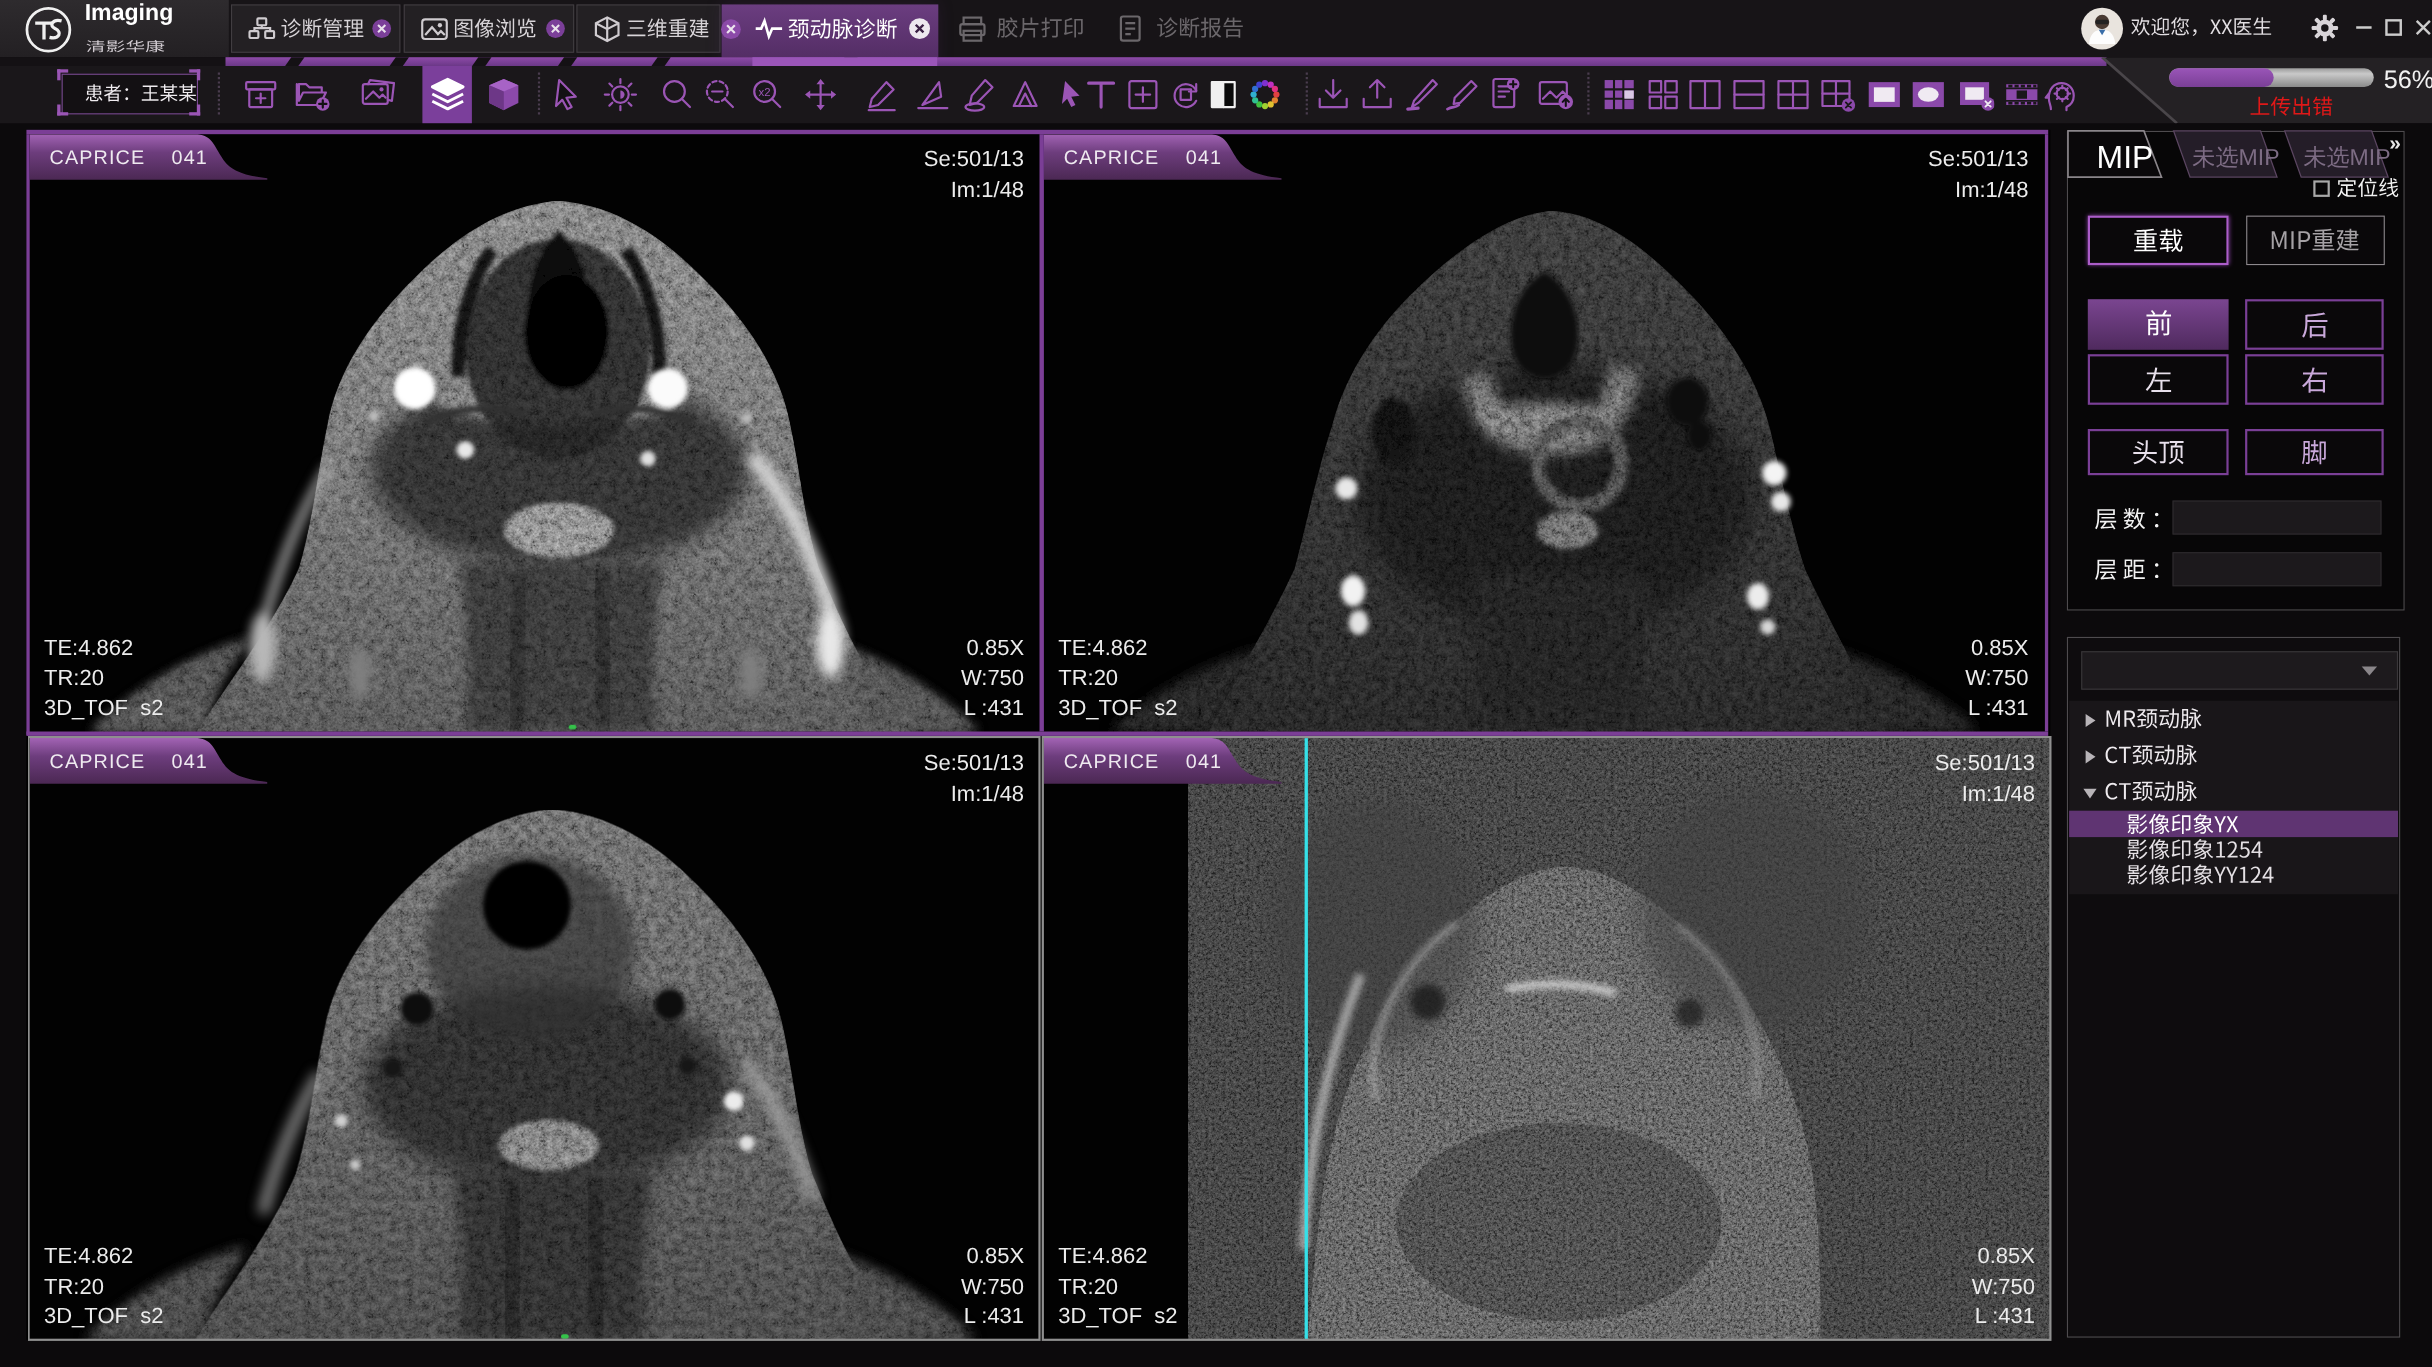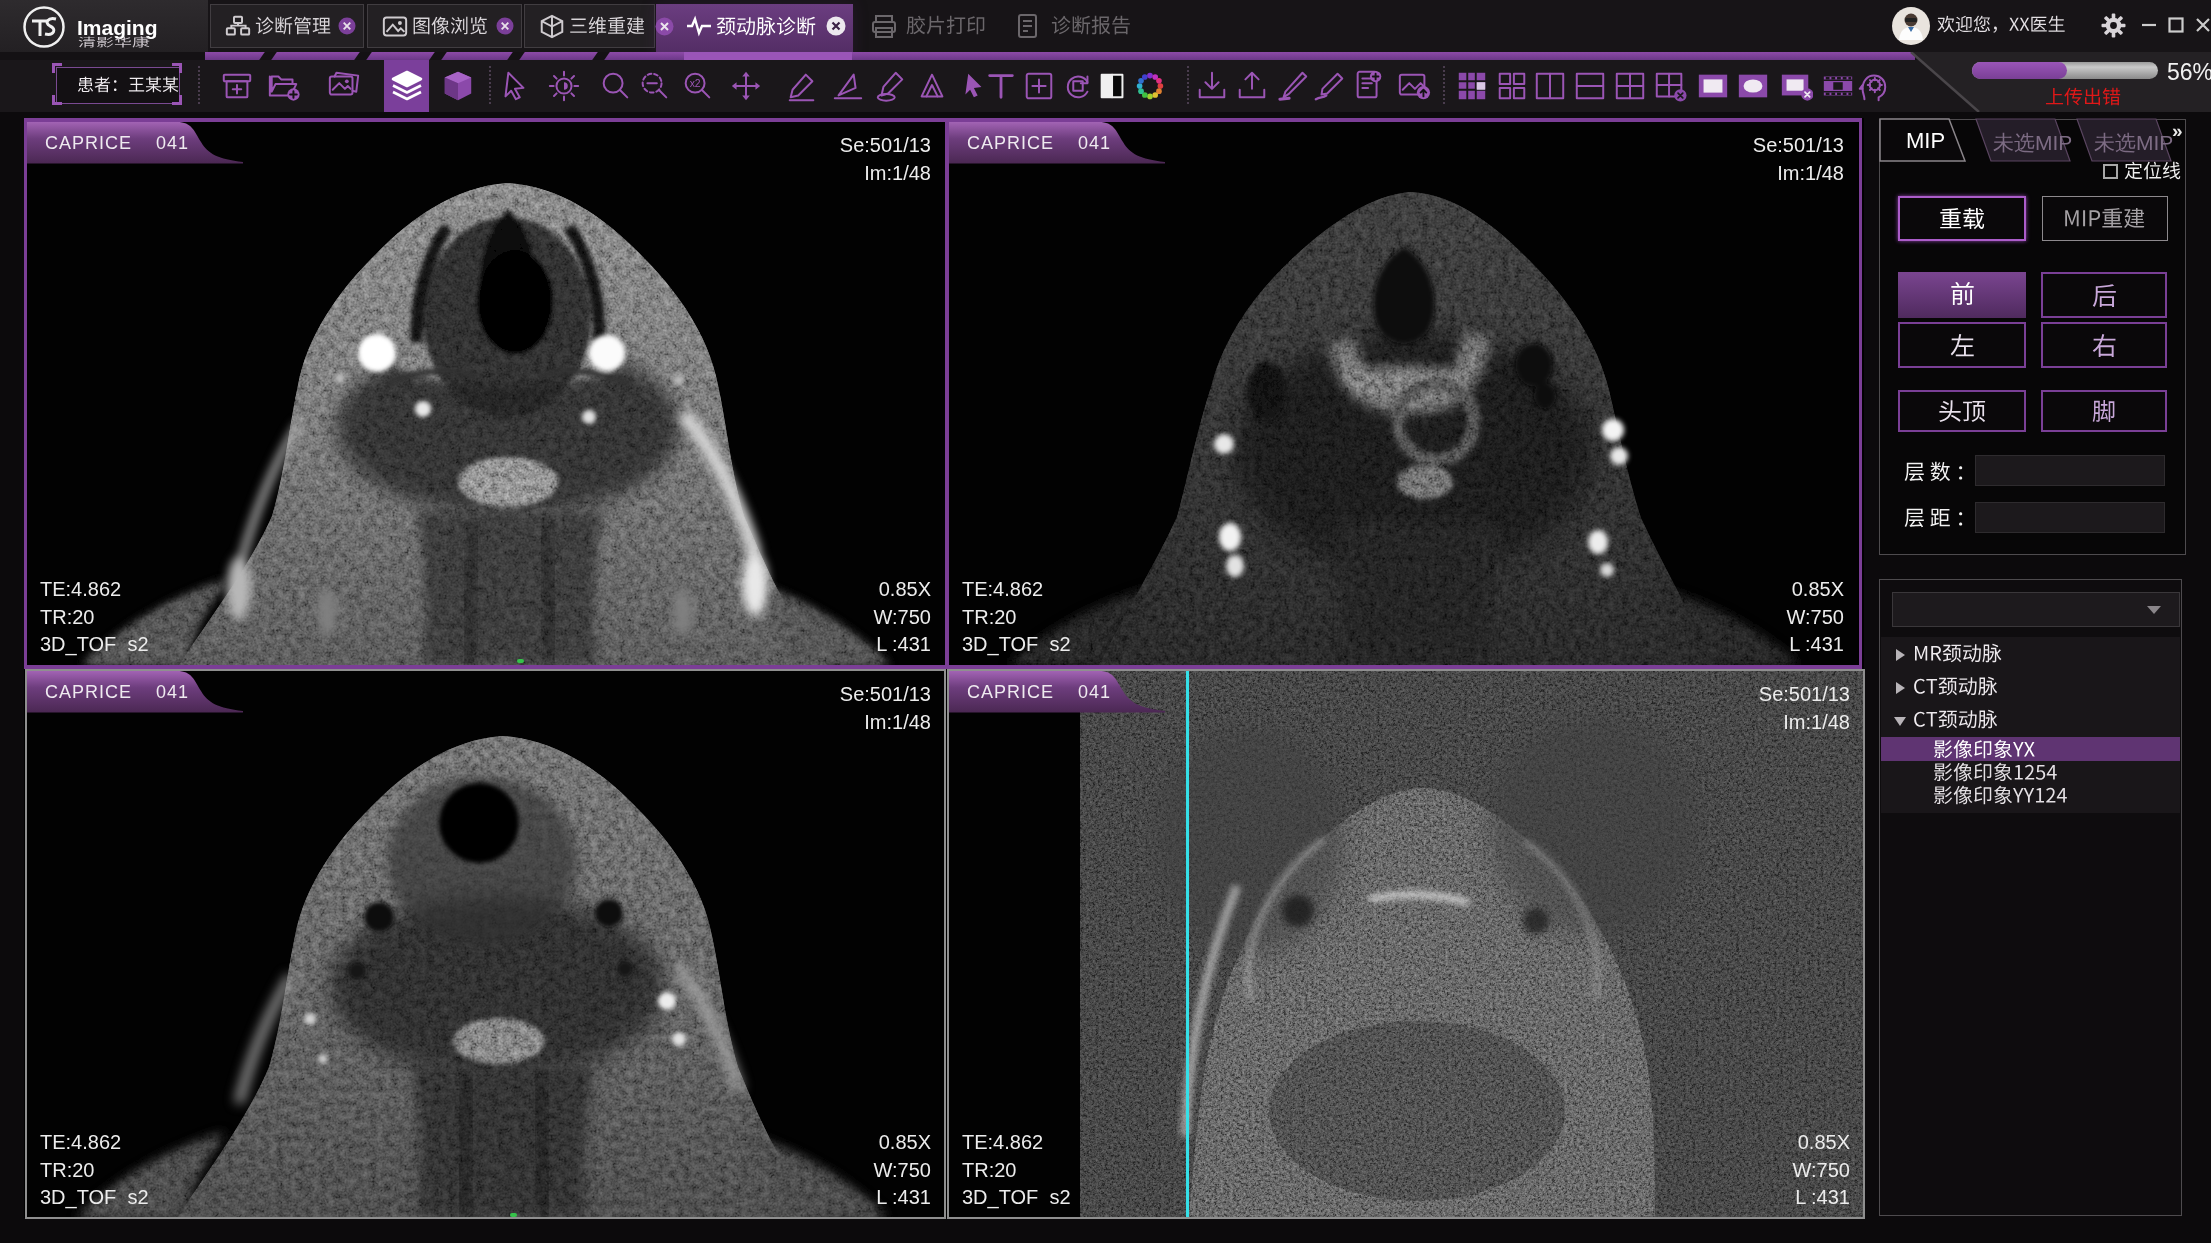--- a/index.html
+++ b/index.html
@@ -24,21 +24,21 @@
 .btn{position:absolute;display:flex;align-items:center;justify-content:center}
 </style></head><body>
 
 <div id="titlebar"></div>
 <div id="logoarea"></div>
 <svg class="abs" style="left:20px;top:4px" width="50" height="46" viewBox="0 0 50 46">
 <circle cx="24" cy="23" r="19.5" fill="none" stroke="#f0f0f0" stroke-width="2.5"></circle>
 <path d="M12 17 H28 M20 17 V32" stroke="#f0f0f0" stroke-width="3" fill="none"></path>
 <path d="M36 15 C28 13 24 19 30 22 C37 25 34 32 25 30" stroke="#f0f0f0" stroke-width="3" fill="none"></path>
 </svg>
-<div class="abs" style="left:77px;top:16px;color:#fff;font-size:21px;font-weight:bold">Imaging</div>
+<div class="abs" style="left:77px;top:0;color:#fff;font-size:21px;font-weight:bold">Imaging</div>
 <svg style="position:absolute;left:78px;top:36px" width="72" height="12" viewBox="0 -880 4000 1000" preserveAspectRatio="none">
     <g transform="scale(1,-1)">
       <path d="M82 772C137 742 207 695 241 662L287 721C252 752 181 796 126 823ZM35 506C93 475 166 427 201 394L246 453C209 486 135 531 78 559ZM66 -21L134 -66C182 28 240 154 282 261L222 305C175 190 111 57 66 -21ZM431 212L793 212L793 134L431 134ZM431 268L431 342L793 342L793 268ZM575 840L575 762L319 762L319 704L575 704L575 640L343 640L343 585L575 585L575 516L281 516L281 458L950 458L950 516L649 516L649 585L888 585L888 640L649 640L649 704L913 704L913 762L649 762L649 840ZM361 400L361 -79L431 -79L431 77L793 77L793 5C793 -7 788 -11 774 -12C760 -13 712 -13 662 -11C671 -29 680 -57 684 -76C755 -76 800 -76 828 -64C856 -53 864 -33 864 4L864 400ZM1840 820C1783 740 1680 655 1592 606C1611 592 1634 570 1646 554C1740 611 1843 700 1911 791ZM1873 550C1810 463 1693 375 1593 324C1612 310 1633 287 1645 271C1751 330 1868 423 1942 521ZM1893 260C1825 147 1695 42 1563 -17C1581 -31 1602 -56 1615 -74C1753 -6 1885 106 1962 234ZM1186 303L1474 303L1474 219L1186 219ZM1417 120C1452 73 1490 10 1508 -31L1564 -1C1546 38 1506 99 1471 145ZM1179 644L1485 644L1485 583L1179 583ZM1179 754L1485 754L1485 693L1179 693ZM1108 805L1108 532L1558 532L1558 805ZM1154 143C1131 90 1095 38 1056 0C1071 -10 1097 -30 1109 -41C1149 0 1192 65 1218 124ZM1270 514C1278 500 1286 484 1293 468L1059 468L1059 407L1593 407L1593 468L1373 468C1364 489 1352 512 1340 530ZM1116 357L1116 165L1292 165L1292 0C1292 -9 1290 -12 1278 -12C1267 -13 1233 -13 1192 -12C1202 -30 1212 -55 1215 -75C1271 -75 1309 -74 1334 -64C1359 -53 1366 -36 1366 -1L1366 165L1547 165L1547 357ZM2530 826L2530 627C2473 608 2414 591 2357 576C2368 561 2380 535 2385 517C2433 529 2481 543 2530 557L2530 470C2530 387 2556 365 2653 365C2673 365 2807 365 2829 365C2910 365 2931 397 2940 513C2920 519 2890 530 2873 542C2869 448 2862 431 2823 431C2794 431 2681 431 2660 431C2613 431 2605 437 2605 470L2605 581C2721 619 2831 664 2913 716L2856 773C2794 730 2704 689 2605 652L2605 826ZM2325 842C2260 733 2154 628 2046 563C2063 549 2090 521 2102 507C2142 535 2183 569 2223 607L2223 337L2298 337L2298 685C2334 727 2368 772 2395 817ZM2052 222L2052 149L2460 149L2460 -80L2539 -80L2539 149L2949 149L2949 222L2539 222L2539 339L2460 339L2460 222ZM3242 236C3292 204 3357 158 3388 128L3433 175C3399 203 3333 248 3284 277ZM3790 421L3790 342L3596 342L3596 421ZM3790 478L3596 478L3596 550L3790 550ZM3469 829C3484 806 3501 778 3514 752L3118 752L3118 456C3118 309 3111 105 3031 -39C3048 -47 3079 -67 3093 -80C3177 72 3190 300 3190 456L3190 685L3520 685L3520 605L3263 605L3263 550L3520 550L3520 478L3215 478L3215 421L3520 421L3520 342L3254 342L3254 287L3520 287L3520 172C3398 123 3271 72 3188 43L3218 -19C3303 17 3414 65 3520 113L3520 6C3520 -11 3514 -16 3496 -17C3479 -18 3418 -18 3356 -16C3367 -34 3377 -62 3382 -80C3465 -80 3518 -80 3552 -70C3583 -59 3596 -40 3596 6L3596 171C3674 73 3787 2 3921 -33C3931 -16 3950 12 3966 26C3878 45 3799 78 3733 124C3788 152 3852 191 3903 228L3847 272C3807 238 3740 193 3686 160C3649 193 3619 229 3596 269L3596 287L3861 287L3861 416L3959 416L3959 482L3861 482L3861 605L3596 605L3596 685L3949 685L3949 752L3601 752C3586 782 3563 820 3542 850Z" fill="#cfc9cf"></path>
     </g>
   </svg>
 <div class="tab" style="left:210px;width:154px"></div>
 <svg class="abs" style="left:225px;top:14px" width="26" height="25" viewBox="0 0 29 28" stroke="#cfcbcf" stroke-width="2.2" fill="none">
     <rect x="10" y="3" width="9" height="7" rx="1"></rect>
     <rect x="2" y="16" width="9" height="7" rx="1"></rect>
     <rect x="18" y="16" width="9" height="7" rx="1"></rect>
@@ -646,21 +646,21 @@
 <div class="ovl ovr" style="left:1644px;top:681px;width:206px">Se:501/13<br>Im:1/48</div>
 <div class="ovl" style="left:962px;top:1129px">TE:4.862<br>TR:20<br>3D_TOF&nbsp;&nbsp;s2</div>
 <div class="ovl ovr" style="left:1644px;top:1129px;width:206px">0.85X<br>W:750<br>L :431</div>
 <div id="rp1"></div>
 <div id="rp2"></div>
 <svg class="abs" style="left:1879px;top:118px" width="320" height="44" viewBox="0 0 320 44">
 <path d="M1 43 V1 H70 L86 43 Z" fill="#0a080a" stroke="#8a858a" stroke-width="1.5"></path>
 <path d="M97 1 H176 L191 43 H112 Z" fill="#241d28" stroke="#5a4560" stroke-width="1.2"></path>
 <path d="M198 1 H277 L292 43 H213 Z" fill="#241d28" stroke="#5a4560" stroke-width="1.2"></path>
 </svg>
-<div class="abs" style="left:1906px;top:128px;color:#fff;font-size:22px">MIP</div>
+<div class="abs" style="left:1906px;top:128px;color:#fff;font-size:29px">MIP</div>
 <div class="abs" style="left:1993px;top:129px;color:#7d6c84;font-size:21px">未选MIP</div>
 <div class="abs" style="left:2094px;top:129px;color:#7d6c84;font-size:21px">未选MIP</div>
 <div class="abs" style="left:2172px;top:120px;color:#e8e8e8;font-size:19px;font-weight:bold">»</div>
 <div class="abs" style="left:2103px;top:164px;width:15px;height:15px;border:2px solid #a8a8a8"></div>
 <svg style="position:absolute;left:2124px;top:161px" width="57.0" height="19" viewBox="0 -880 3000 1000">
     <g transform="scale(1,-1)">
       <path d="M224 378C203 197 148 54 36 -33C54 -44 85 -69 97 -83C164 -25 212 51 247 144C339 -29 489 -64 698 -64L932 -64C935 -42 949 -6 960 12C911 11 739 11 702 11C643 11 588 14 538 23L538 225L836 225L836 295L538 295L538 459L795 459L795 532L211 532L211 459L460 459L460 44C378 75 315 134 276 239C286 280 294 324 300 370ZM426 826C443 796 461 758 472 727L82 727L82 509L156 509L156 656L841 656L841 509L918 509L918 727L558 727C548 760 522 810 500 847ZM1369 658L1369 585L1914 585L1914 658ZM1435 509C1465 370 1495 185 1503 80L1577 102C1567 204 1536 384 1503 525ZM1570 828C1589 778 1609 712 1617 669L1692 691C1682 734 1660 797 1641 847ZM1326 34L1326 -38L1955 -38L1955 34L1748 34C1785 168 1826 365 1853 519L1774 532C1756 382 1716 169 1678 34ZM1286 836C1230 684 1136 534 1038 437C1051 420 1073 381 1081 363C1115 398 1148 439 1180 484L1180 -78L1255 -78L1255 601C1294 669 1329 742 1357 815ZM2054 54L2070 -18C2162 10 2282 46 2398 80L2387 144C2264 109 2137 74 2054 54ZM2704 780C2754 756 2817 717 2849 689L2893 736C2861 763 2797 800 2748 822ZM2072 423C2086 430 2110 436 2232 452C2188 387 2149 337 2130 317C2099 280 2076 255 2054 251C2063 232 2074 197 2078 182C2099 194 2133 204 2384 255C2382 270 2382 298 2384 318L2185 282C2261 372 2337 482 2401 592L2338 630C2319 593 2297 555 2275 519L2148 506C2208 591 2266 699 2309 804L2239 837C2199 717 2126 589 2104 556C2082 522 2065 499 2047 494C2056 474 2068 438 2072 423ZM2887 349C2847 286 2793 228 2728 178C2712 231 2698 295 2688 367L2943 415L2931 481L2679 434C2674 476 2669 520 2666 566L2915 604L2903 670L2662 634C2659 701 2658 770 2658 842L2584 842C2585 767 2587 694 2591 623L2433 600L2445 532L2595 555C2598 509 2603 464 2608 421L2413 385L2425 317L2617 353C2629 270 2645 195 2666 133C2581 76 2483 31 2381 0C2399 -17 2418 -44 2428 -62C2522 -29 2611 14 2691 66C2732 -24 2786 -77 2857 -77C2926 -77 2949 -44 2963 68C2946 75 2922 91 2907 108C2902 19 2892 -4 2865 -4C2821 -4 2784 37 2753 110C2832 170 2900 241 2950 319Z" fill="#f0f0f0"></path>
     </g>
   </svg>
 <div class="btn" style="left:1898px;top:196px;width:128px;height:45px;border:2px solid #ab5cc9;box-shadow:0 0 4px #8f44ad;background:#0a080a"></div>

